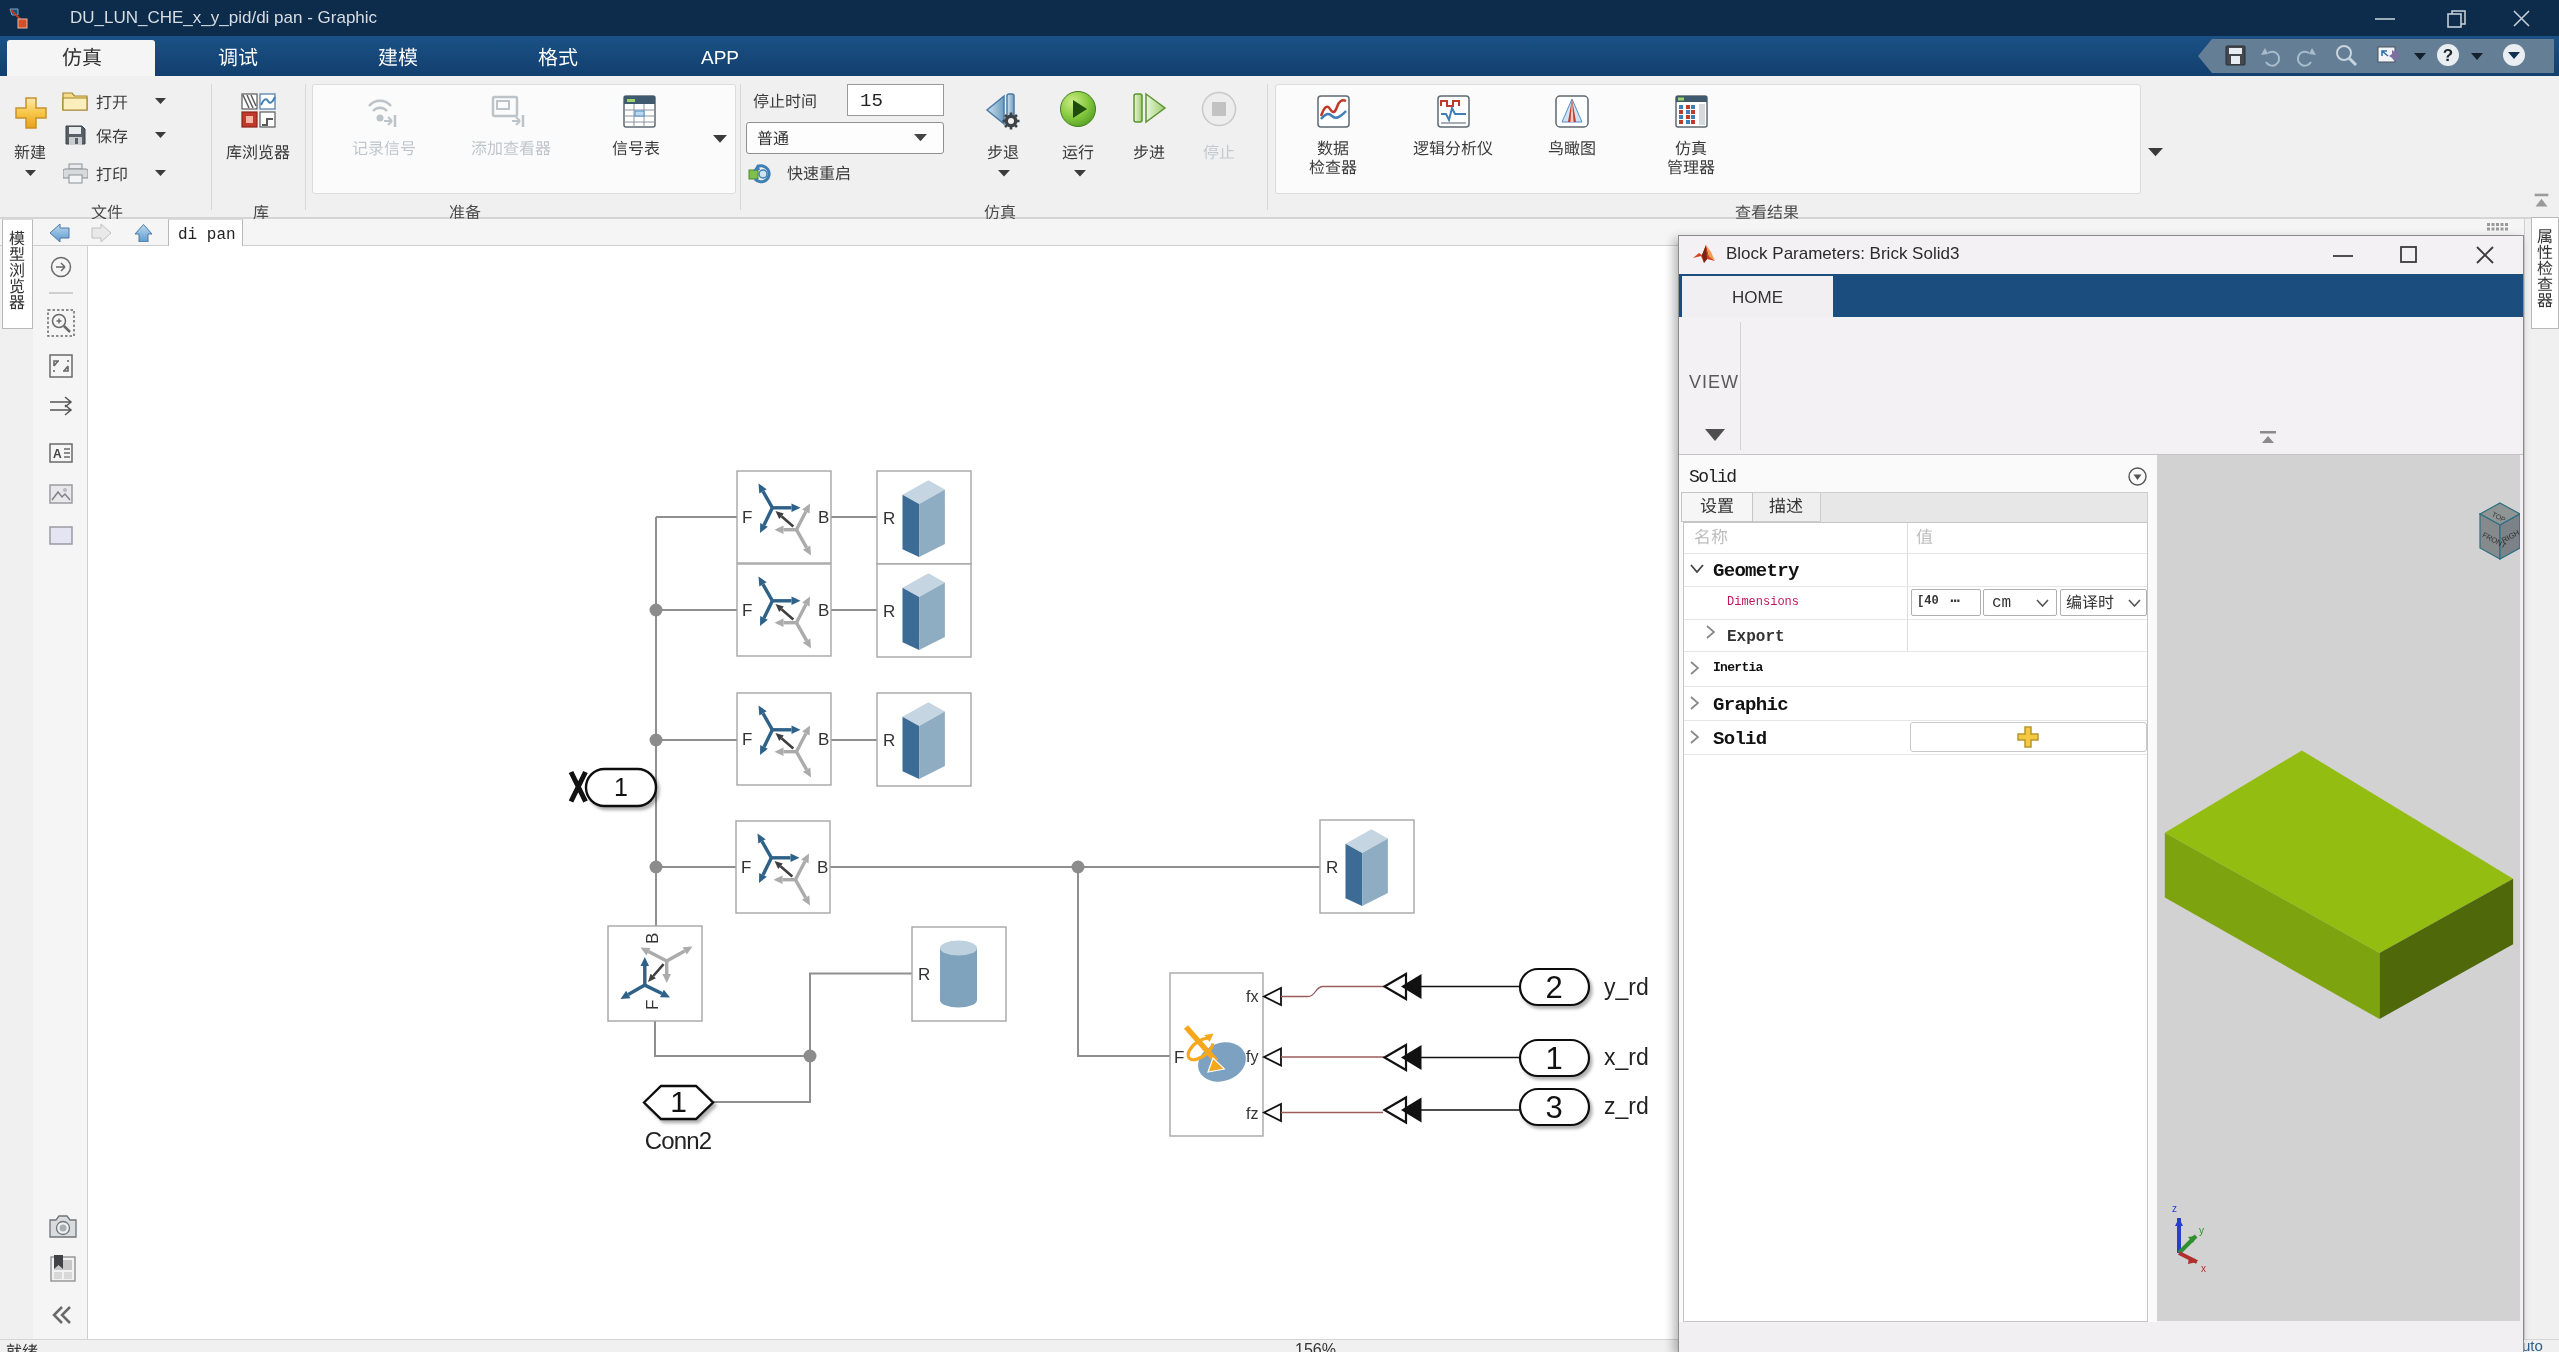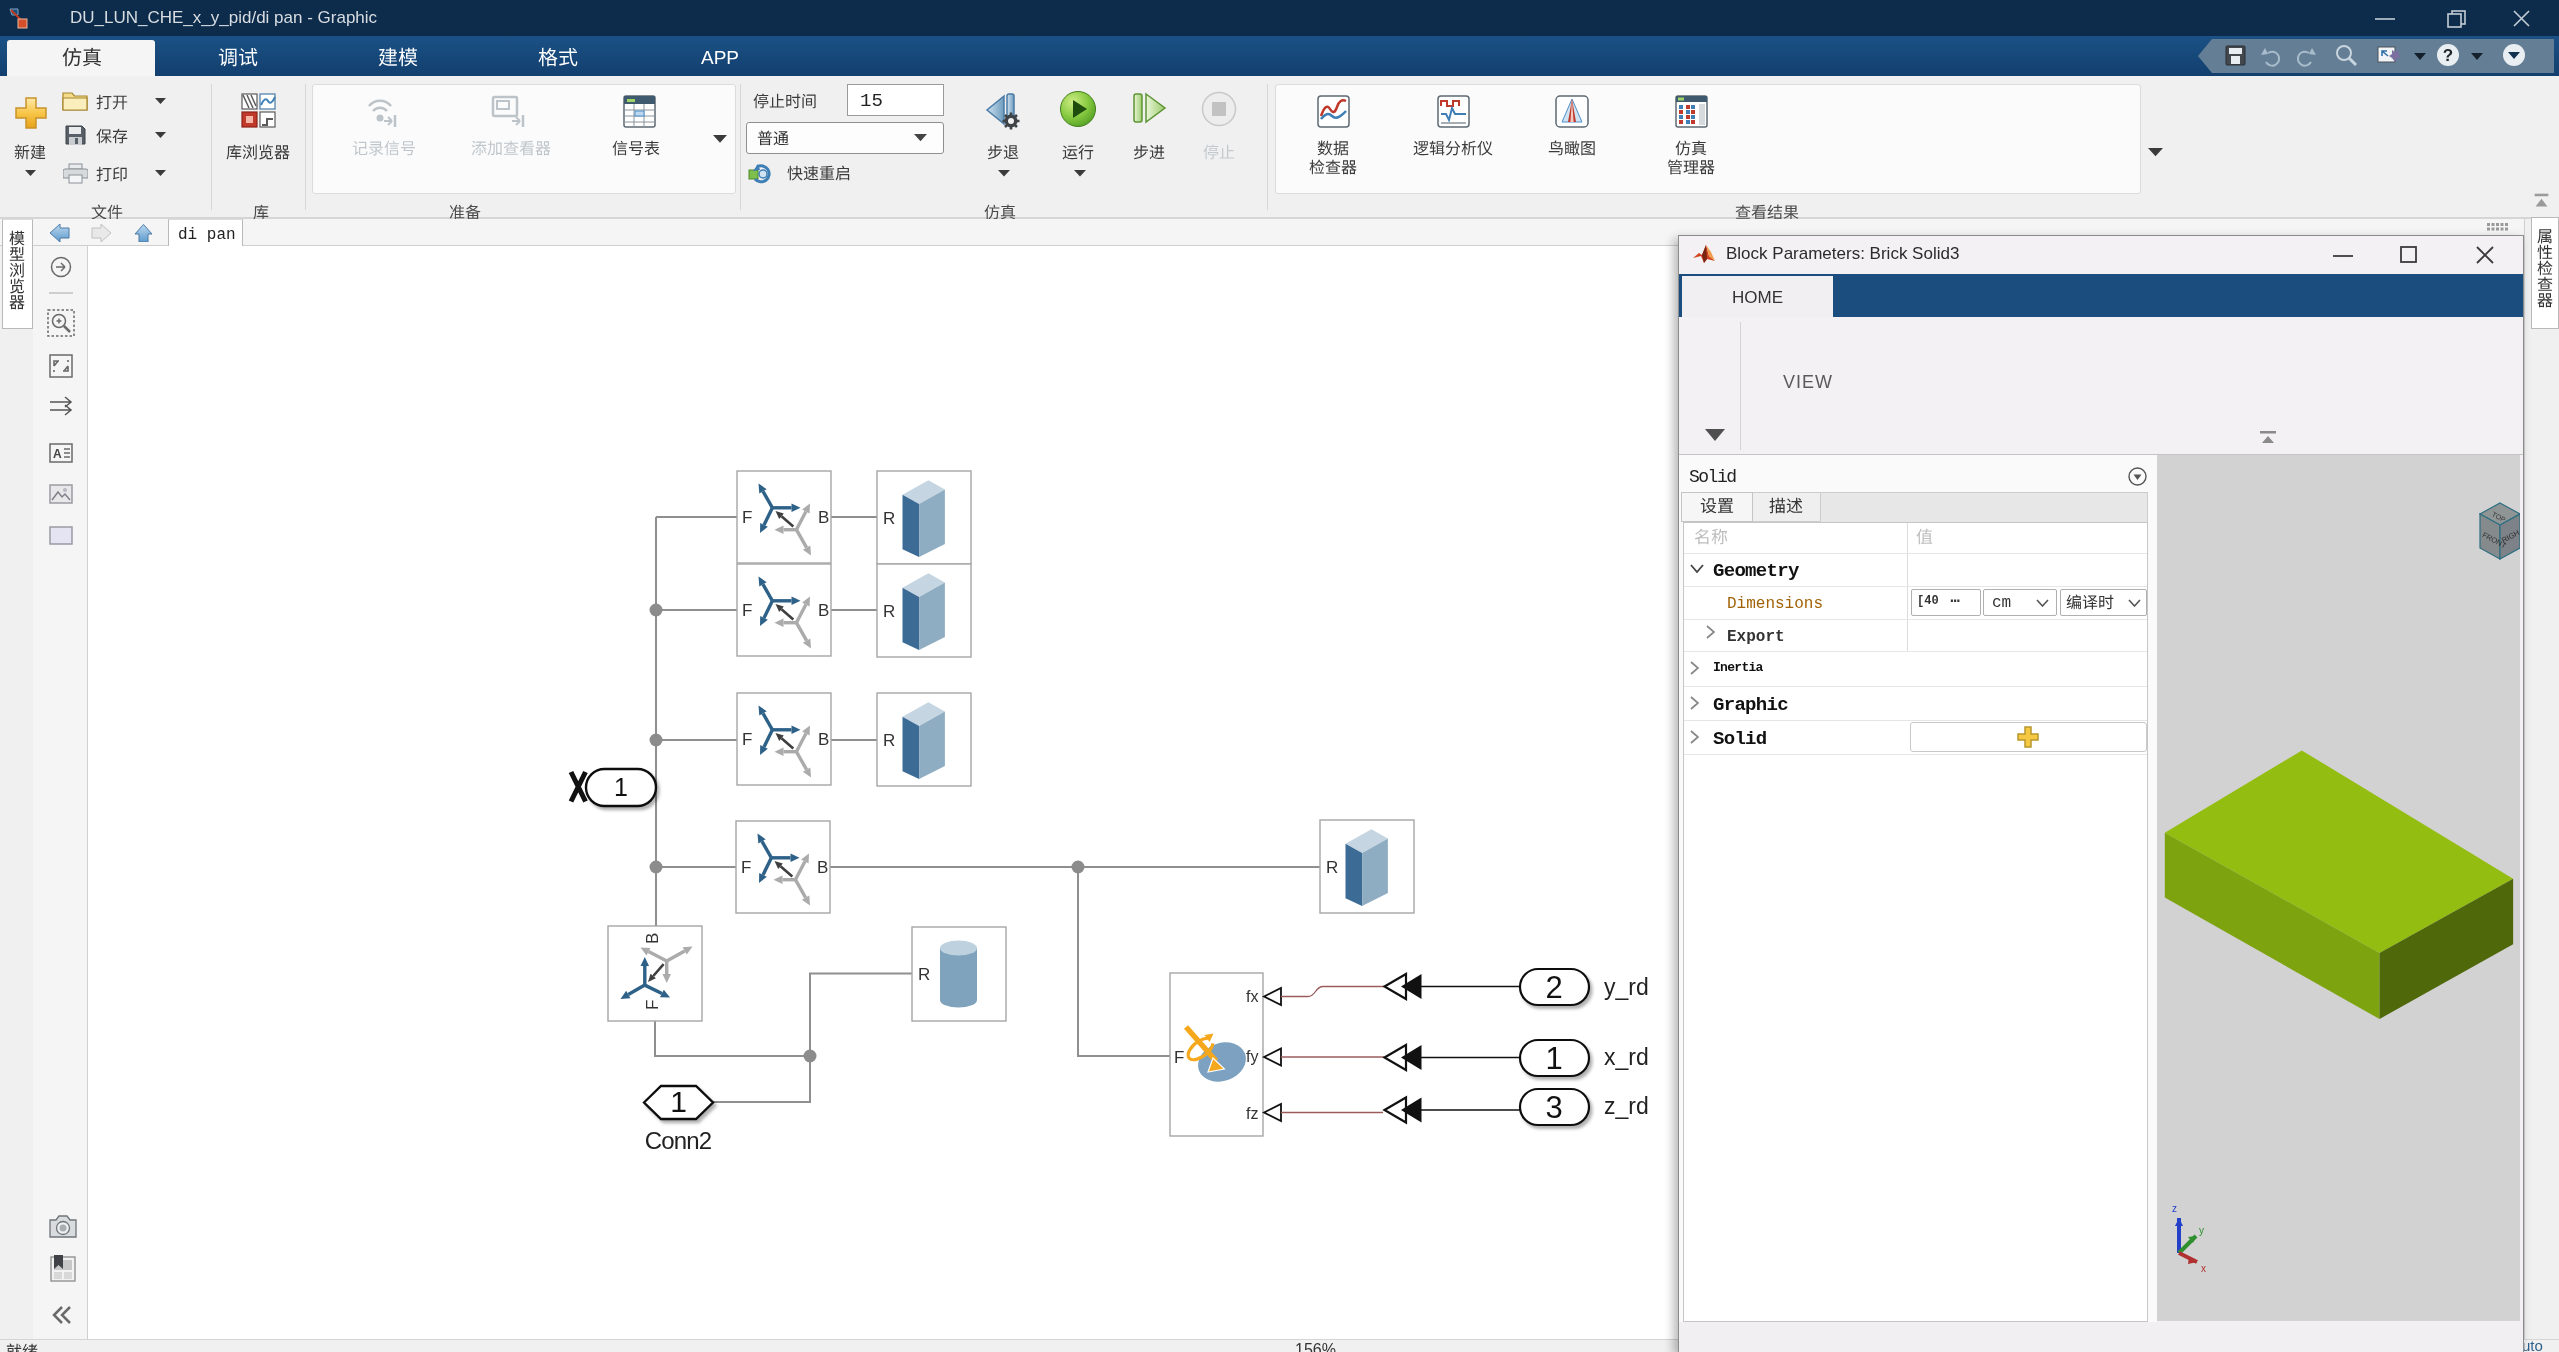--- a/index.html
+++ b/index.html
@@ -691,21 +691,21 @@
 <span class="lat" style="left:1726px;top:244px;font-size:17px;color:#2b2b2b;font-family:'Liberation Sans',sans-serif;font-weight:400;">Block Parameters: Brick Solid3</span>
 <svg class="abs" style="left:2325px;top:245px" width="180" height="20" viewBox="0 0 180 20" fill="none" stroke="#3b3b3b" stroke-width="1.8">
 <path d="M8 11 H28"></path>
     <rect x="76" y="2" width="15" height="15"></rect>
     <path d="M152 2 L168 18 M168 2 L152 18"></path>
   </svg>
 <div class="abs" style="left:1679px;top:274px;width:844px;height:43px;background:#1b4e7e"></div>
 <div class="abs" style="left:1682px;top:276px;width:151px;height:41px;background:#f2eff2"></div>
 <span class="lat" style="left:1732px;top:288px;font-size:17px;color:#333;font-family:'Liberation Sans',sans-serif;font-weight:400;">HOME</span>
 <div class="abs" style="left:1679px;top:317px;width:844px;height:138px;background:#f3f1f3;border-bottom:1px solid #c4c4c4"></div>
-<span class="lat" style="left:1783px;top:372px;font-size:18px;color:#5a5a5a;font-family:'Liberation Sans',sans-serif;font-weight:400;letter-spacing:1px">VIEW</span>
+<span class="lat" style="left:1689px;top:372px;font-size:18px;color:#5a5a5a;font-family:'Liberation Sans',sans-serif;font-weight:400;letter-spacing:1px">VIEW</span>
 <svg class="abs" style="left:1703px;top:428px" width="24" height="14" viewBox="0 0 24 14">
     <path d="M2 1 H22 L12 13 Z" fill="#4f4f4f"></path>
   </svg>
 <div class="abs" style="left:1740px;top:322px;width:1px;height:128px;background:#d4d4d4"></div>
 <svg class="abs" style="left:2258px;top:430px" width="20" height="16" viewBox="0 0 20 14" fill="#8a8a8a">
 <rect x="2" y="0" width="16" height="2.5"></rect>
     <path d="M10 5 l6 7 h-12 z"></path>
   </svg>
 <div class="abs" style="left:1679px;top:455px;width:478px;height:867px;background:#fafafa"></div>
 <div class="abs" style="left:2157px;top:455px;width:363px;height:866px;background:#d2d2d2"></div>
@@ -739,21 +739,21 @@
 <div class="abs" style="left:1684px;top:586px;width:463px;height:1px;background:#e6e6e6"></div>
 <div class="abs" style="left:1684px;top:619px;width:463px;height:1px;background:#e6e6e6"></div>
 <div class="abs" style="left:1684px;top:651px;width:463px;height:1px;background:#e6e6e6"></div>
 <div class="abs" style="left:1684px;top:686px;width:463px;height:1px;background:#e6e6e6"></div>
 <div class="abs" style="left:1684px;top:720px;width:463px;height:1px;background:#e6e6e6"></div>
 <div class="abs" style="left:1684px;top:754px;width:463px;height:1px;background:#e6e6e6"></div>
 <svg class="abs" style="left:1690px;top:564px" width="14" height="9" viewBox="0 0 14 9">
     <path d="M1 1 L7 8 L13 1" fill="none" stroke="#444" stroke-width="1.8"></path>
   </svg>
 <span class="lat" style="left:1713px;top:560px;font-size:19px;color:#111;font-family:'Liberation Mono',monospace;font-weight:700;letter-spacing:-0.7px">Geometry</span>
-<span class="lat" style="left:1727px;top:595px;font-size:16px;color:#a16207;font-family:'Liberation Mono',monospace;font-weight:400;">Dimensions</span>
+<span class="lat" style="left:1727px;top:595px;font-size:12px;color:#be185d;font-family:'Liberation Mono',monospace;font-weight:400;">Dimensions</span>
 <div class="abs" style="left:1911px;top:589px;width:70px;height:27px;background:#fff;border:1px solid #b0b0b0;border-radius:2px"></div>
 <span class="lat" style="left:1917px;top:594px;font-size:12px;color:#333;font-family:'Liberation Mono',monospace;font-weight:700;">[40</span>
 <span class="lat" style="left:1950px;top:590px;font-size:17px;color:#333;font-family:'Liberation Mono',monospace;font-weight:400;">⋯</span>
 <div class="abs" style="left:1983px;top:589px;width:74px;height:27px;background:#fff;border:1px solid #b0b0b0;border-radius:2px"></div>
 <span class="lat" style="left:1992px;top:594px;font-size:16px;color:#333;font-family:'Liberation Mono',monospace;font-weight:400;">cm</span>
 <svg class="abs" style="left:2036px;top:599px" width="13" height="8" viewBox="0 0 13 8">
     <path d="M1 1 L6.5 7 L12 1" fill="none" stroke="#555" stroke-width="1.6"></path>
   </svg>
 <div class="abs" style="left:2060px;top:589px;width:87px;height:27px;background:#fff;border:1px solid #b0b0b0;border-radius:2px"></div>
 <svg style="position:absolute;left:2066px;top:594px" width="48" height="16" viewBox="0 0 3000 1000" fill="#333">

